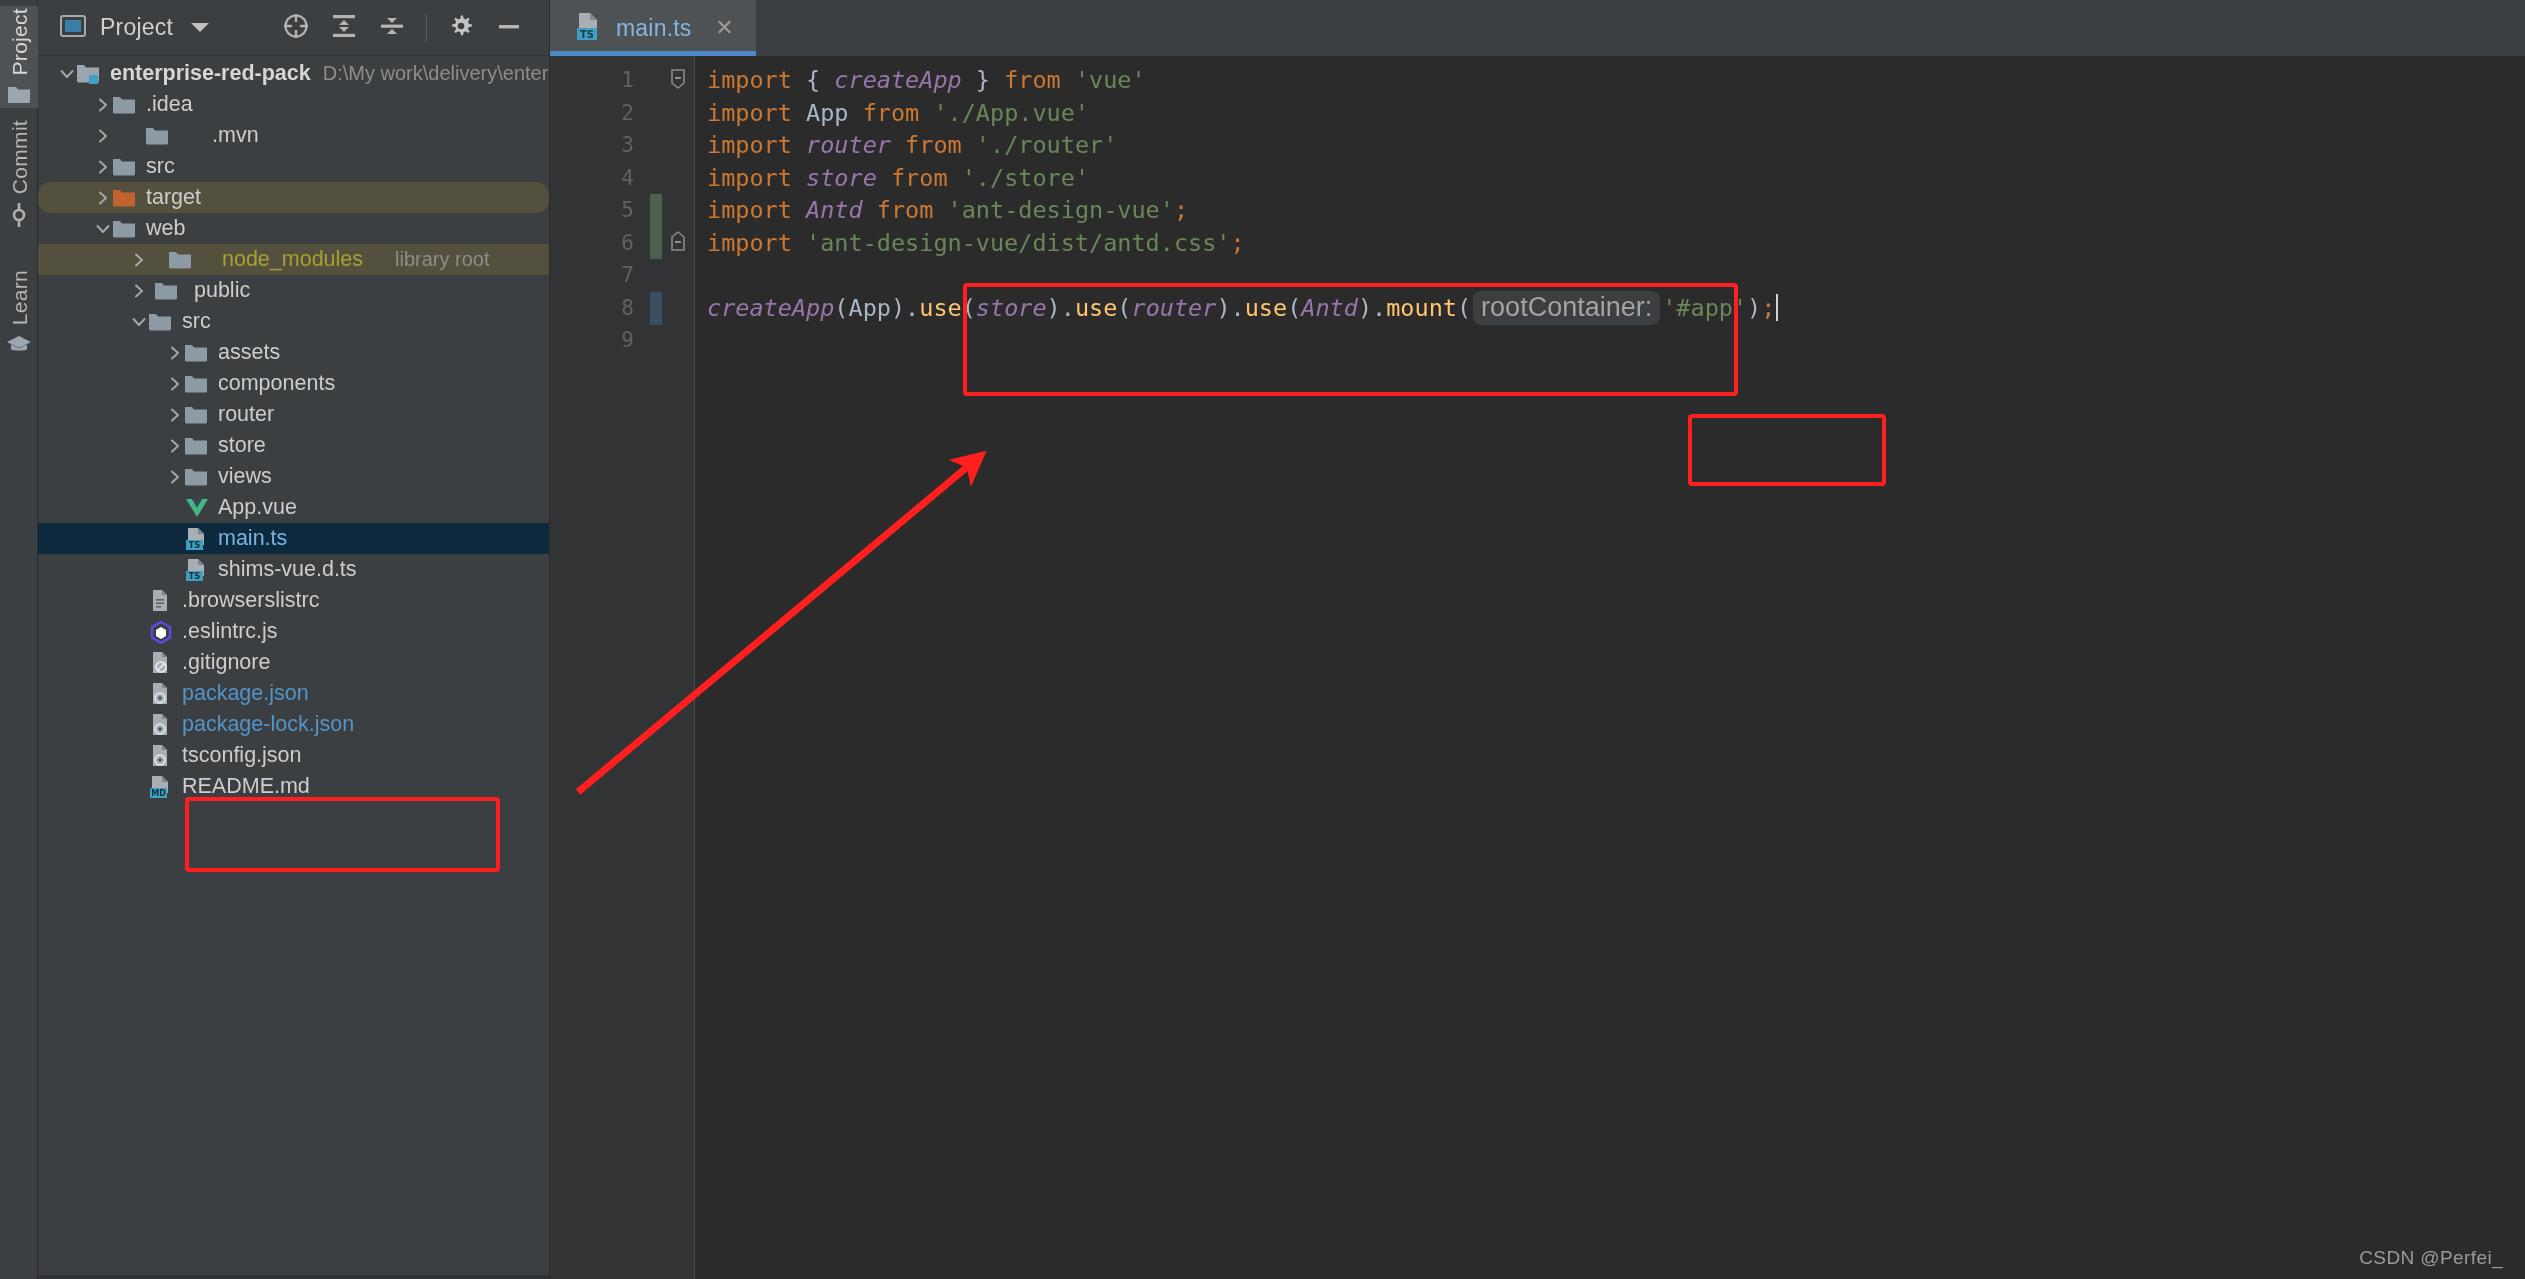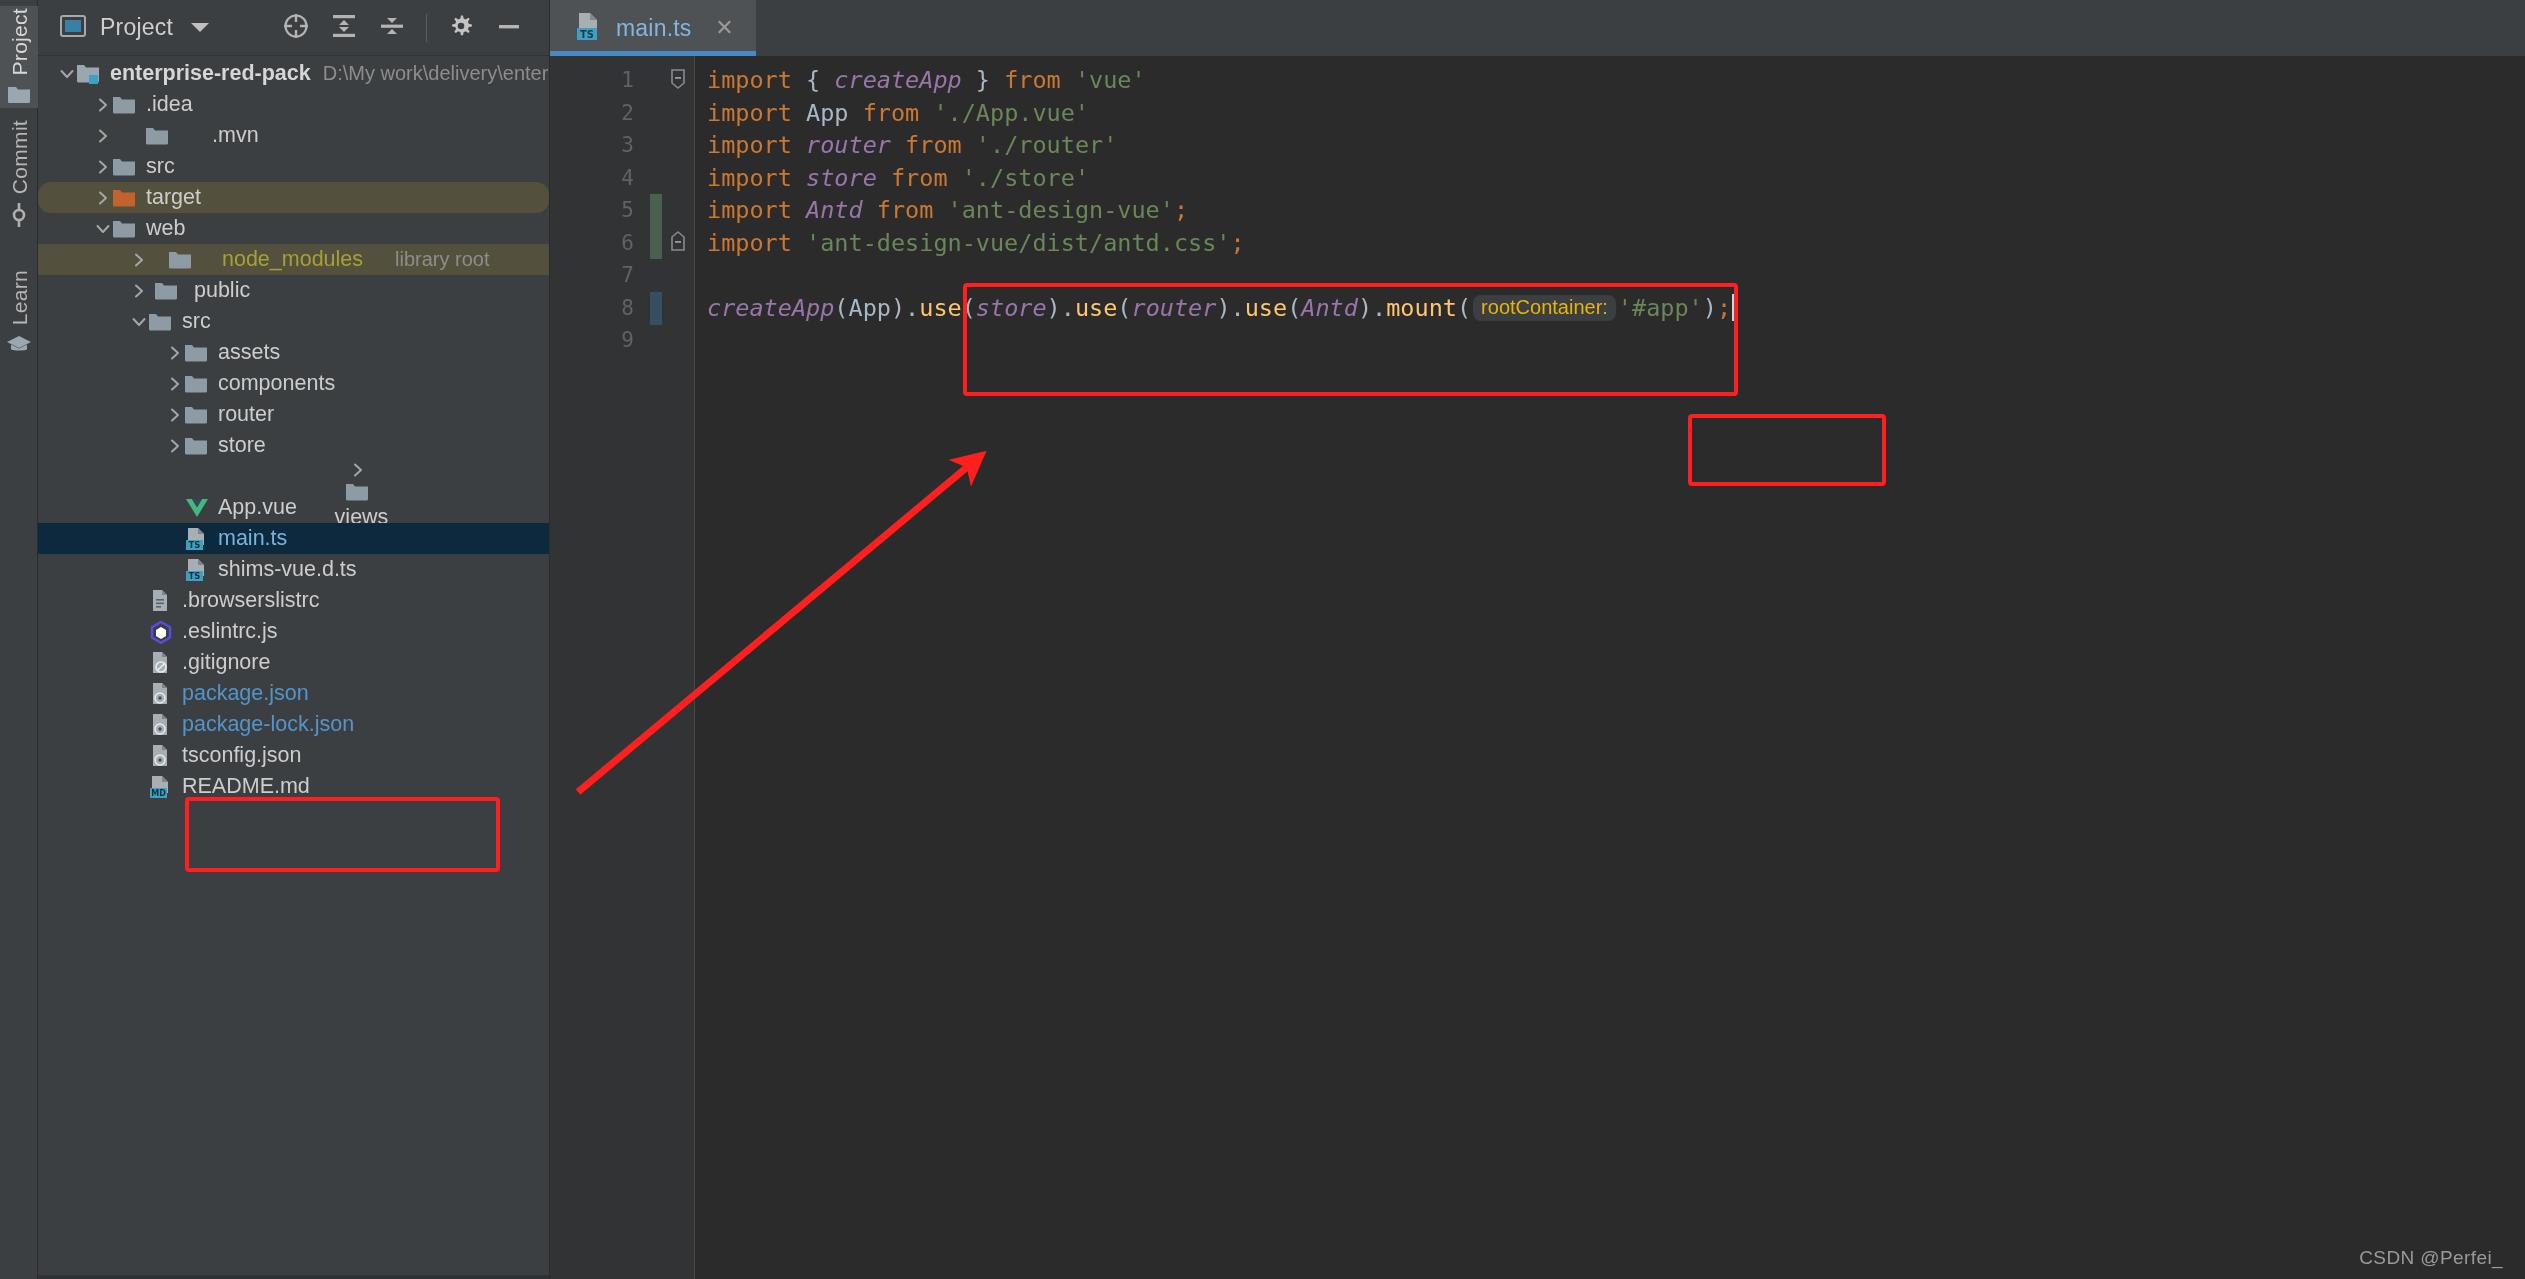--- a/index.html
+++ b/index.html
@@ -204,25 +204,25 @@
     letter-spacing: 0px;
   }
   
   .kw      { color: #cc7832; }
   .ident   { color: #9876aa; font-style: italic; }
   .plain   { color: #a9b7c6; }
   .str     { color: #6a8759; }
   .punct   { color: #a9b7c6; }
   .method  { color: #ffc66d; }
   .hint {
-    color: #eab308;
+    color: #a3a3a3;
     background: #3b3f41;
     border-radius: 8px;
     padding: 1px 8px 2px 8px;
-    font-size: 20px;
+    font-size: 27px;
     font-family: "Liberation Sans", sans-serif;
     margin: 0 2px;
   }
   .caret {
     display: inline-block;
     width: 2px; height: 27px;
     background: #d4d4d4;
     vertical-align: middle;
     margin-left: 1px;
   }
@@ -521,21 +521,21 @@
               <path d="M5 2.5 L11 8 L5 13.5" fill="none" stroke="#a6a6a6" stroke-width="2" stroke-linecap="round" stroke-linejoin="round"></path>
             </svg>
           </span>
           <span class="ficon">
             <svg width="26" height="24" viewBox="0 0 26 24">
               <path d="M1 4 h7 l2 2.5 h13 V19 a1.5 1.5 0 0 1 -1.5 1.5 H2.5 A1.5 1.5 0 0 1 1 19 Z" fill="#8d9ba5"></path>
             </svg>
           </span>
           <span class="fname">store</span>
         </div>
-        <div class="trow" style="padding-left: 128px; flex-direction: column;">
+        <div class="trow" style="padding-left: 128px;">
           <span class="arrow">
             <svg width="16" height="16" viewBox="0 0 16 16">
               <path d="M5 2.5 L11 8 L5 13.5" fill="none" stroke="#a6a6a6" stroke-width="2" stroke-linecap="round" stroke-linejoin="round"></path>
             </svg>
           </span>
           <span class="ficon">
             <svg width="26" height="24" viewBox="0 0 26 24">
               <path d="M1 4 h7 l2 2.5 h13 V19 a1.5 1.5 0 0 1 -1.5 1.5 H2.5 A1.5 1.5 0 0 1 1 19 Z" fill="#8d9ba5"></path>
             </svg>
           </span>

